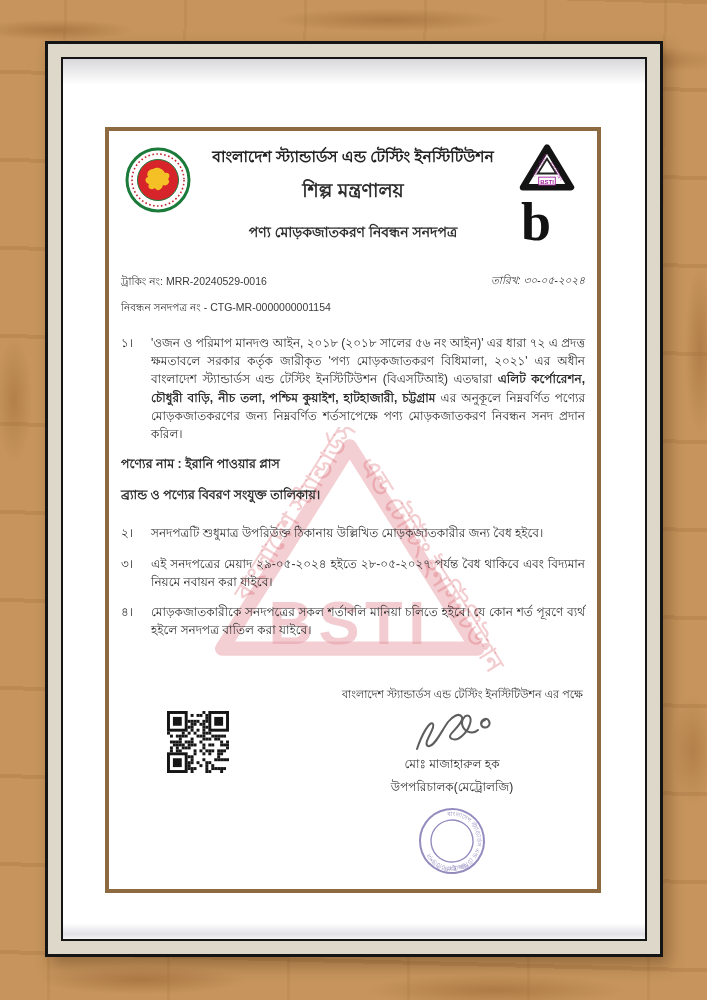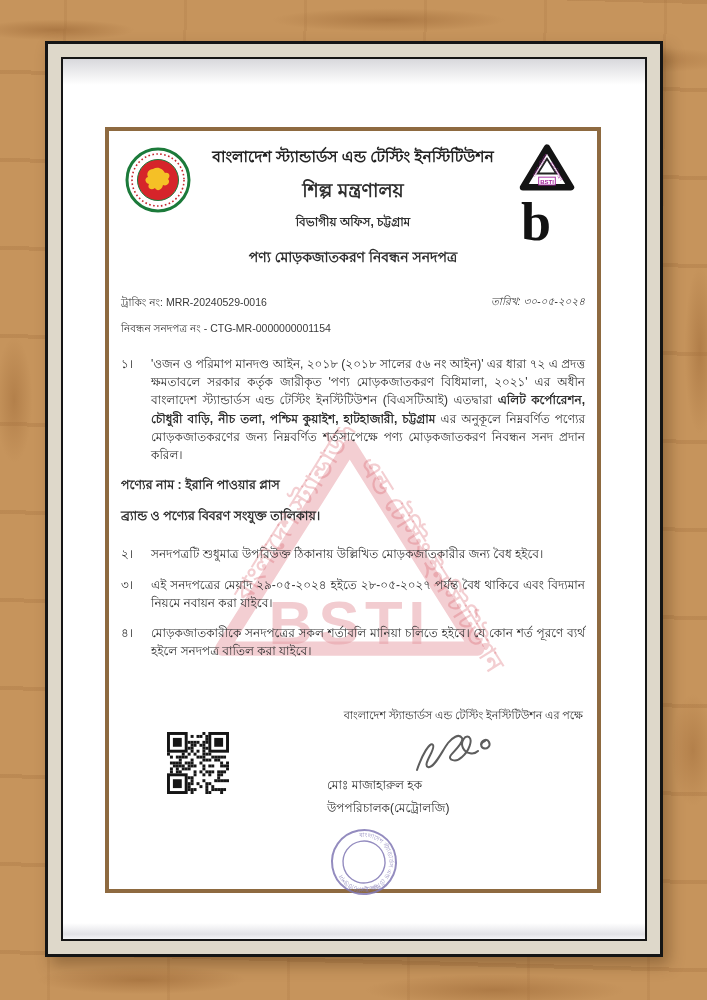--- a/index.html
+++ b/index.html
@@ -53,24 +53,24 @@
   
   .clause{display:flex;font-size:12px;line-height:1.52;}
   .clause .num{width:30px;flex:none;}
   .clause .bd{flex:1;text-align:justify;}
   .c1{margin-top:17px;} .c2{margin-top:18px;} .c3{margin-top:12px;} .c4{margin-top:12px;}
   .grantee{font-weight:bold;}
   .centerline{font-weight:bold;font-size:12.5px;}
   .prod{margin-top:12px;} .brand{margin-top:11px;}
   .note{margin-top:15px;font-size:12px;}
   
-  .behalf{text-align:right;font-size:11px;margin-top:46px;padding-right:2px;font-family:Liberation Serif, serif;}
+  .behalf{text-align:right;font-size:11px;margin-top:46px;padding-right:2px;}
   .frow{display:flex;margin-top:6px;}
   .qr{margin-left:46px;width:62px;height:62px;}
-  .signcol{margin-left:auto;margin-right:8px;width:250px;text-align:left;}
+  .signcol{margin-left:auto;margin-right:8px;width:250px;text-align:center;}
   .sig{width:86px;height:48px;margin:-4px auto 0;display:block;}
   .signame{font-size:12px;margin-top:0;}
   .sigtitle{font-size:12px;margin-top:3px;}
   .stamp{width:74px;height:74px;margin-top:6px;transform:rotate(-10deg);opacity:.85;}
 </style>
 </head>
 <body>
 
 <div class="wood"></div>
 
@@ -90,21 +90,20 @@
         <div class="hd">
           <svg class="emblem" viewBox="0 0 66 66">
             <circle cx="33" cy="33" r="31" fill="#ffffff" stroke="#1c7a3a" stroke-width="3"></circle>
             <circle cx="33" cy="33" r="26" fill="none" stroke="#c4262c" stroke-width="1.6" stroke-dasharray="1.6 2.4"></circle>
             <circle cx="33" cy="33" r="20.5" fill="#d6242a" stroke="#1c7a3a" stroke-width="1"></circle>
             <path d="M28,22 C33,19 38,22 40,26 C44,25 46,29 43,32 C46,35 42,40 38,38 C37,43 32,45 30,41 C26,44 22,41 24,37 C20,36 19,31 23,30 C21,26 24,22 28,22 Z" fill="#f5c026"></path>
           </svg>
           <div class="titles">
             <div class="org">বাংলাদেশ স্ট্যান্ডার্ডস এন্ড টেস্টিং ইনস্টিটিউশন</div>
             <div class="ministry">শিল্প মন্ত্রণালয়</div>
-            <div class="office">বিভাগীয় অফিস, চট্টগ্রাম</div>
             <div class="ctype">পণ্য মোড়কজাতকরণ নিবন্ধন সনদপত্র</div>
           </div>
           <div class="rlogos">
             <svg width="56" height="48" viewBox="0 0 60 52">
               <path d="M30,5 L56,48 L4,48 Z" fill="#ffffff" stroke="#141414" stroke-width="7" stroke-linejoin="round"></path>
               <path d="M30,17 L40,33 L20,33 Z" fill="none" stroke="#222222" stroke-width="2"></path>
               <text transform="translate(17,37) rotate(-59)" font-size="5" fill="#a2239b">ওজন পরিমাপ</text>
               <text transform="translate(33,22) rotate(59)" font-size="5" fill="#a2239b">মান নিয়ন্ত্রণ</text>
               <rect x="21" y="37" width="18" height="8.5" fill="#ffffff" stroke="#a2239b" stroke-width="1"></rect>
               <text x="30" y="44" text-anchor="middle" font-size="6.5" font-weight="bold" fill="#a2239b">BSTI</text>

